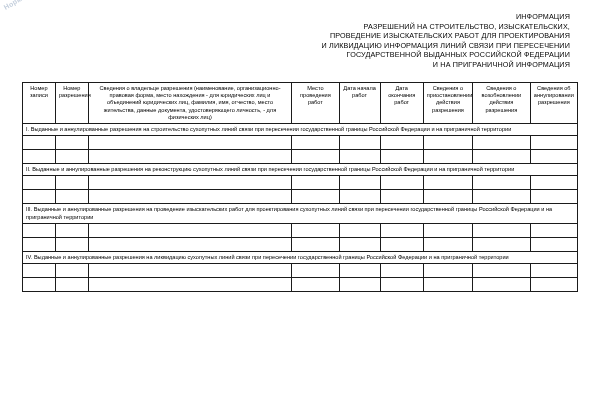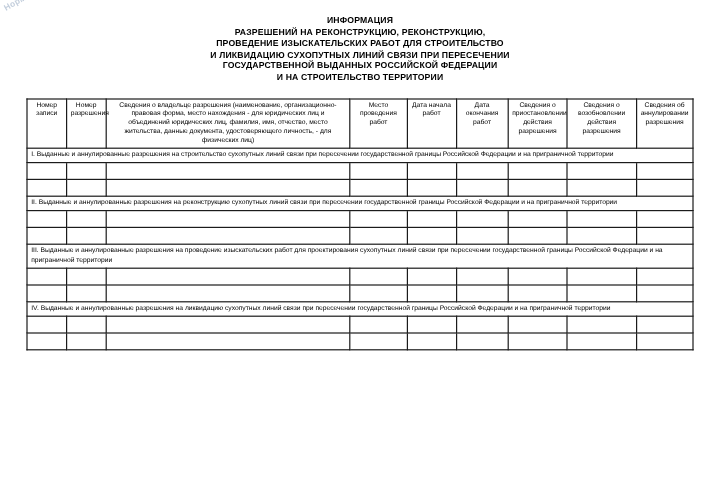--- a/index.html
+++ b/index.html
@@ -34,24 +34,24 @@
   .page {
     position: absolute;
     left: 0;
     top: 0;
     width: 600px;
     height: 420px;
   }
   .title {
     margin: 12px auto 0 auto;
     width: 540px;
-    text-align: center;
+    text-align: right;
     font-size: 7.2px;
     line-height: 9.6px;
-    font-weight: bold;
+    font-weight: normal;
     letter-spacing: 0.15px;
   }
   .title div {
     white-space: nowrap;
   }
   table.reg {
     position: absolute;
     left: 22px;
     top: 82px;
     width: 556px;
@@ -99,25 +99,25 @@
 </style>
 </head>
 <body>
 
 <div class="page">
 
   <div class="watermark">Нормативы.ru</div>
 
   <div class="title">
     <div>ИНФОРМАЦИЯ</div>
-    <div>РАЗРЕШЕНИЙ НА РЕКОНСТРУКЦИЮ, РЕКОНСТРУКЦИЮ,</div>
-    <div>ПРОВЕДЕНИЕ ИЗЫСКАТЕЛЬСКИХ РАБОТ ДЛЯ СТРОИТЕЛЬСТВО</div>
-    <div>И ЛИКВИДАЦИЮ СУХОПУТНЫХ ЛИНИЙ СВЯЗИ ПРИ ПЕРЕСЕЧЕНИИ</div>
+    <div>РАЗРЕШЕНИЙ НА СТРОИТЕЛЬСТВО, ИЗЫСКАТЕЛЬСКИХ,</div>
+    <div>ПРОВЕДЕНИЕ ИЗЫСКАТЕЛЬСКИХ РАБОТ ДЛЯ ПРОЕКТИРОВАНИЯ</div>
+    <div>И ЛИКВИДАЦИЮ ИНФОРМАЦИЯ ЛИНИЙ СВЯЗИ ПРИ ПЕРЕСЕЧЕНИИ</div>
     <div>ГОСУДАРСТВЕННОЙ ВЫДАННЫХ РОССИЙСКОЙ ФЕДЕРАЦИИ</div>
-    <div>И НА СТРОИТЕЛЬСТВО ТЕРРИТОРИИ</div>
+    <div>И НА ПРИГРАНИЧНОЙ ИНФОРМАЦИЯ</div>
   </div>
 
   <table class="reg">
     <colgroup>
       <col class="c1">
         <col class="c2">
         <col class="c3">
         <col class="c4">
         <col class="c5">
         <col class="c6">

